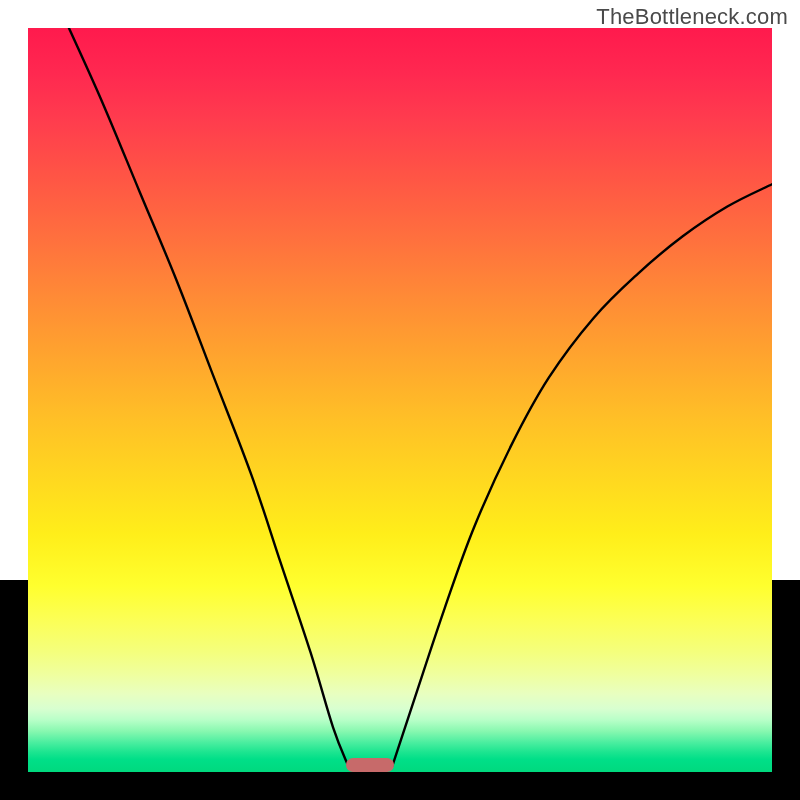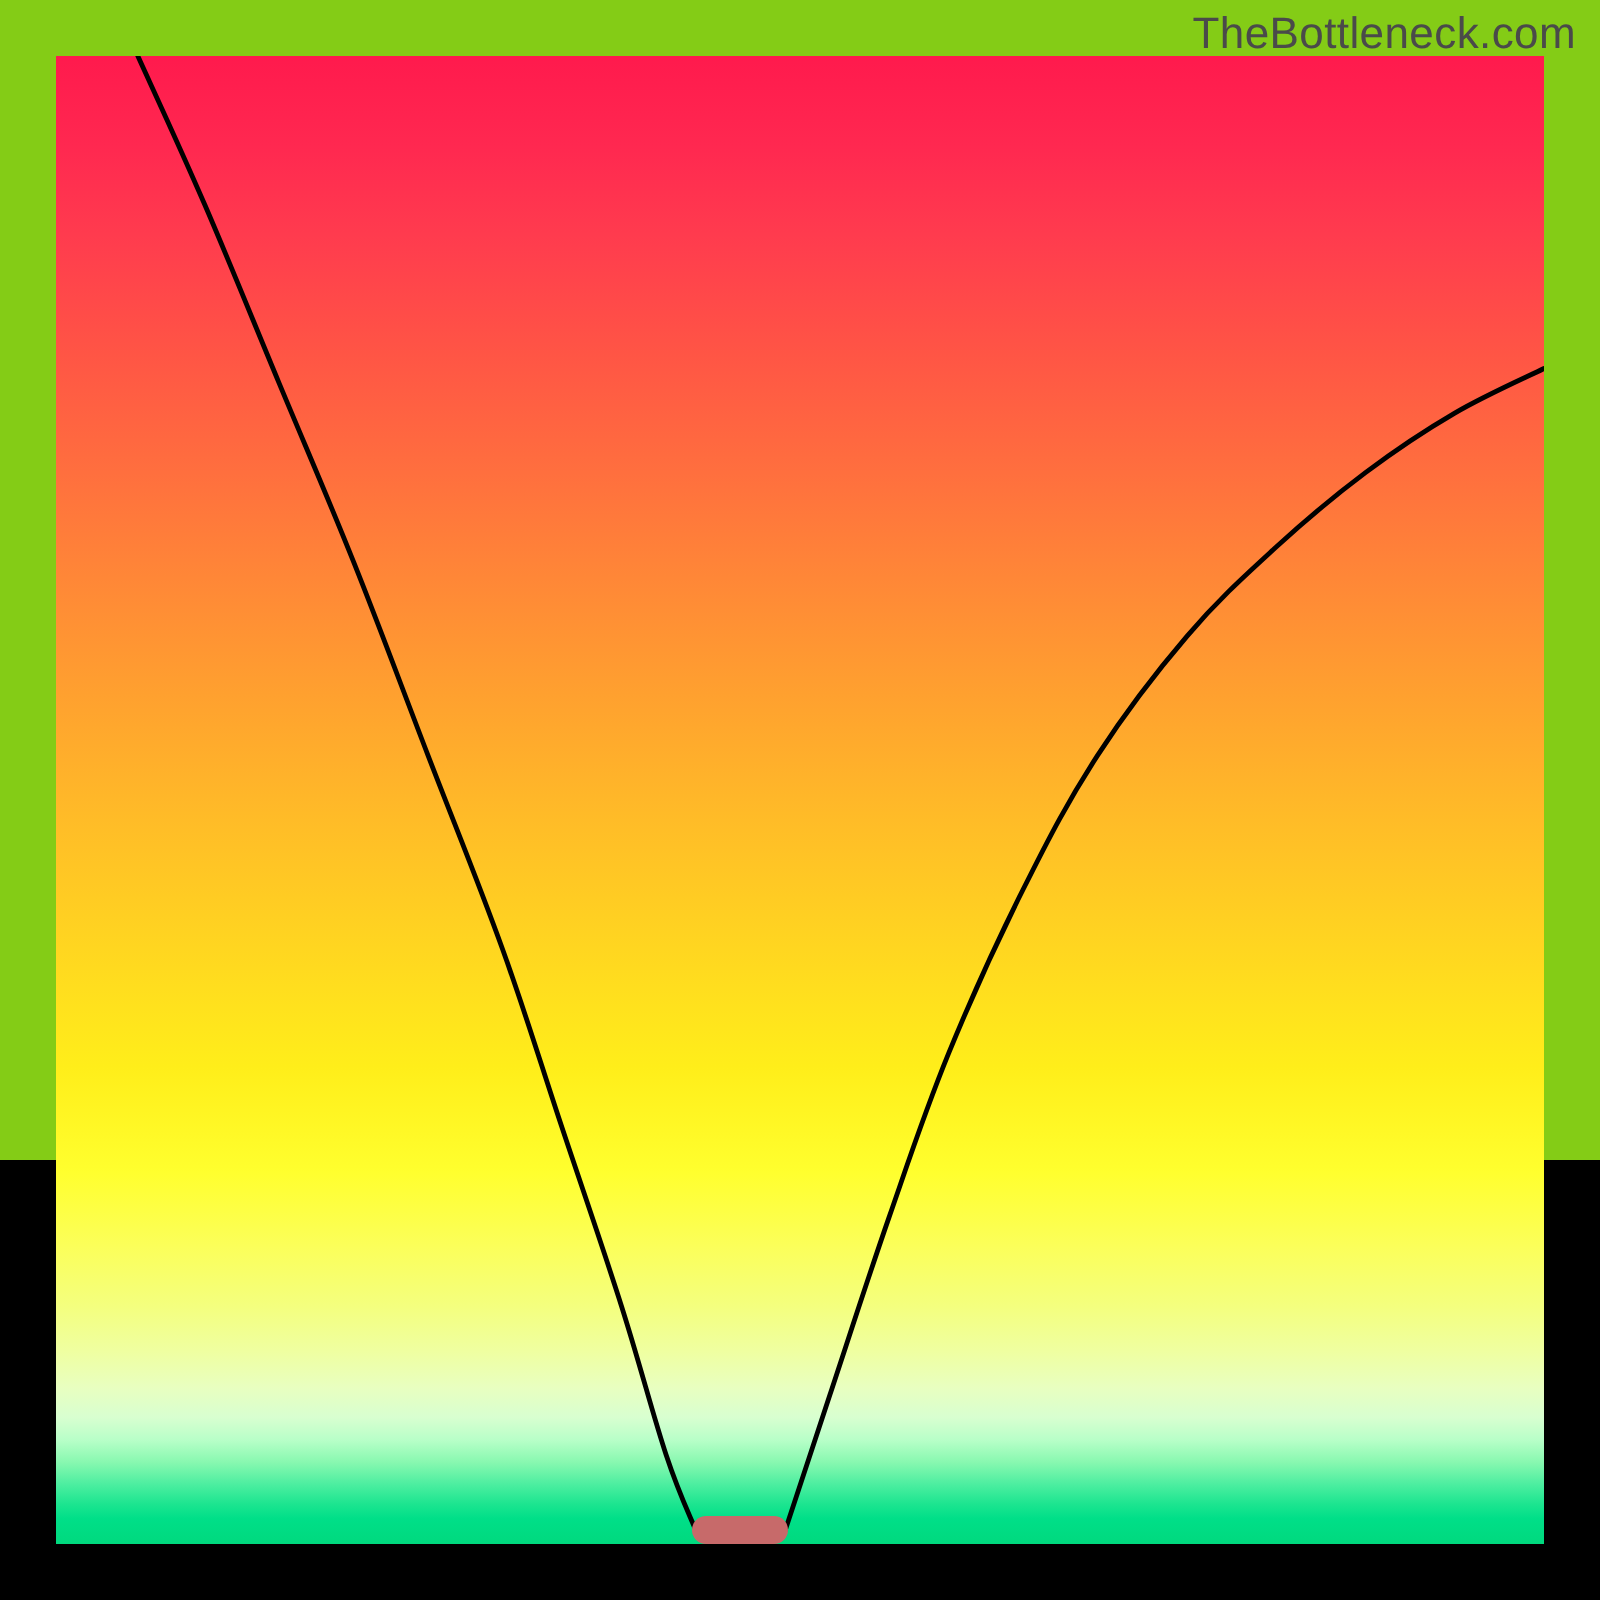--- a/index.html
+++ b/index.html
@@ -8,21 +8,21 @@
     width: 800px;
     height: 800px;
     overflow: hidden;
     background: #000;
     font-family: Arial, Helvetica, sans-serif;
   }
   .frame {
     position: relative;
     width: 800px;
     height: 580px;
-    background: #84cc16;
+    background: #ffffff;
   }
   .watermark {
     position: absolute;
     top: 4px;
     right: 12px;
     color: #4a4a4a;
     font-size: 22px;
     font-weight: 500;
     letter-spacing: 0.2px;
     z-index: 5;

